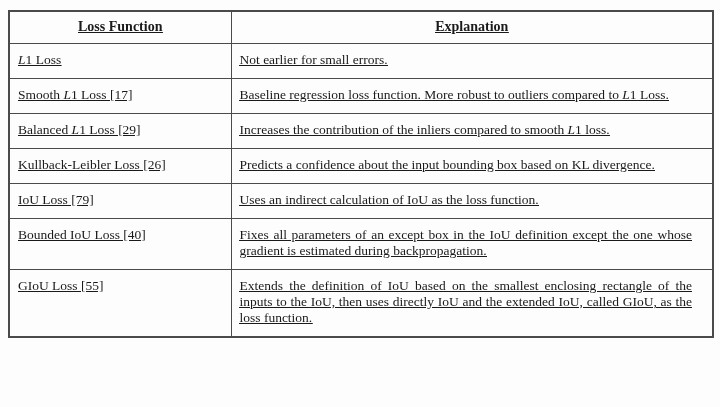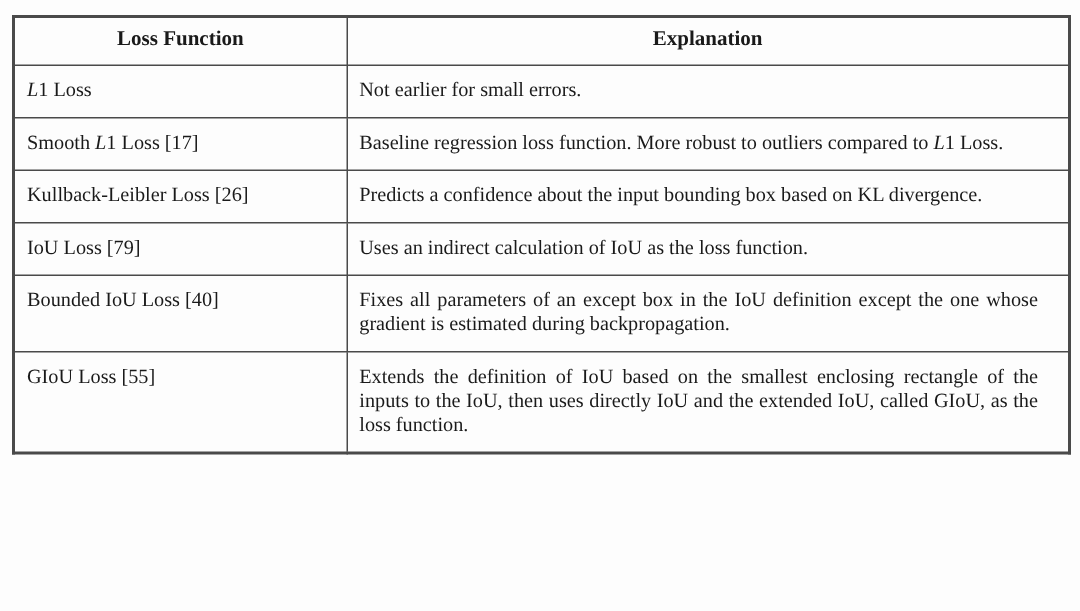--- a/index.html
+++ b/index.html
@@ -1,15 +1,15 @@
 <!DOCTYPE html>
 <html><head>
 <meta charset="utf-8">
 <style>
-  * { margin: 0; padding: 0; box-sizing: border-box; }
+  * { margin: 0; padding: 0; box-sizing: border-box; text-decoration: underline; }
   html, body {
     width: 720px; height: 407px;
     background: #fdfdfd;
     font-family: "Liberation Serif", "DejaVu Serif", serif;
     color: #1a1a1a;
     overflow: hidden;
   }
   .table-wrap {
     position: absolute;
     left: 8px; top: 10px;
@@ -63,20 +63,24 @@
     <tbody>
       <tr>
         <td class="loss-cell"><i>L</i>1 Loss</td>
         <td class="expl-cell">Not earlier for small errors.</td>
       </tr>
       <tr>
         <td class="loss-cell">Smooth <i>L</i>1 Loss [17]</td>
         <td class="expl-cell">Baseline regression loss function. More robust to outliers compared to <i>L</i>1 Loss.</td>
       </tr>
       <tr>
+        <td class="loss-cell">Balanced <i>L</i>1 Loss [29]</td>
+        <td class="expl-cell">Increases the contribution of the inliers compared to smooth <i>L</i>1 loss.</td>
+      </tr>
+      <tr>
         <td class="loss-cell">Kullback-Leibler Loss [26]</td>
         <td class="expl-cell">Predicts a confidence about the input bounding box based on KL divergence.</td>
       </tr>
       <tr>
         <td class="loss-cell">IoU Loss [79]</td>
         <td class="expl-cell">Uses an indirect calculation of IoU as the loss function.</td>
       </tr>
       <tr>
         <td class="loss-cell">Bounded IoU Loss [40]</td>
         <td class="expl-cell">Fixes all parameters of an except box in the IoU definition except the one whose gradient is estimated during backpropagation.</td>

